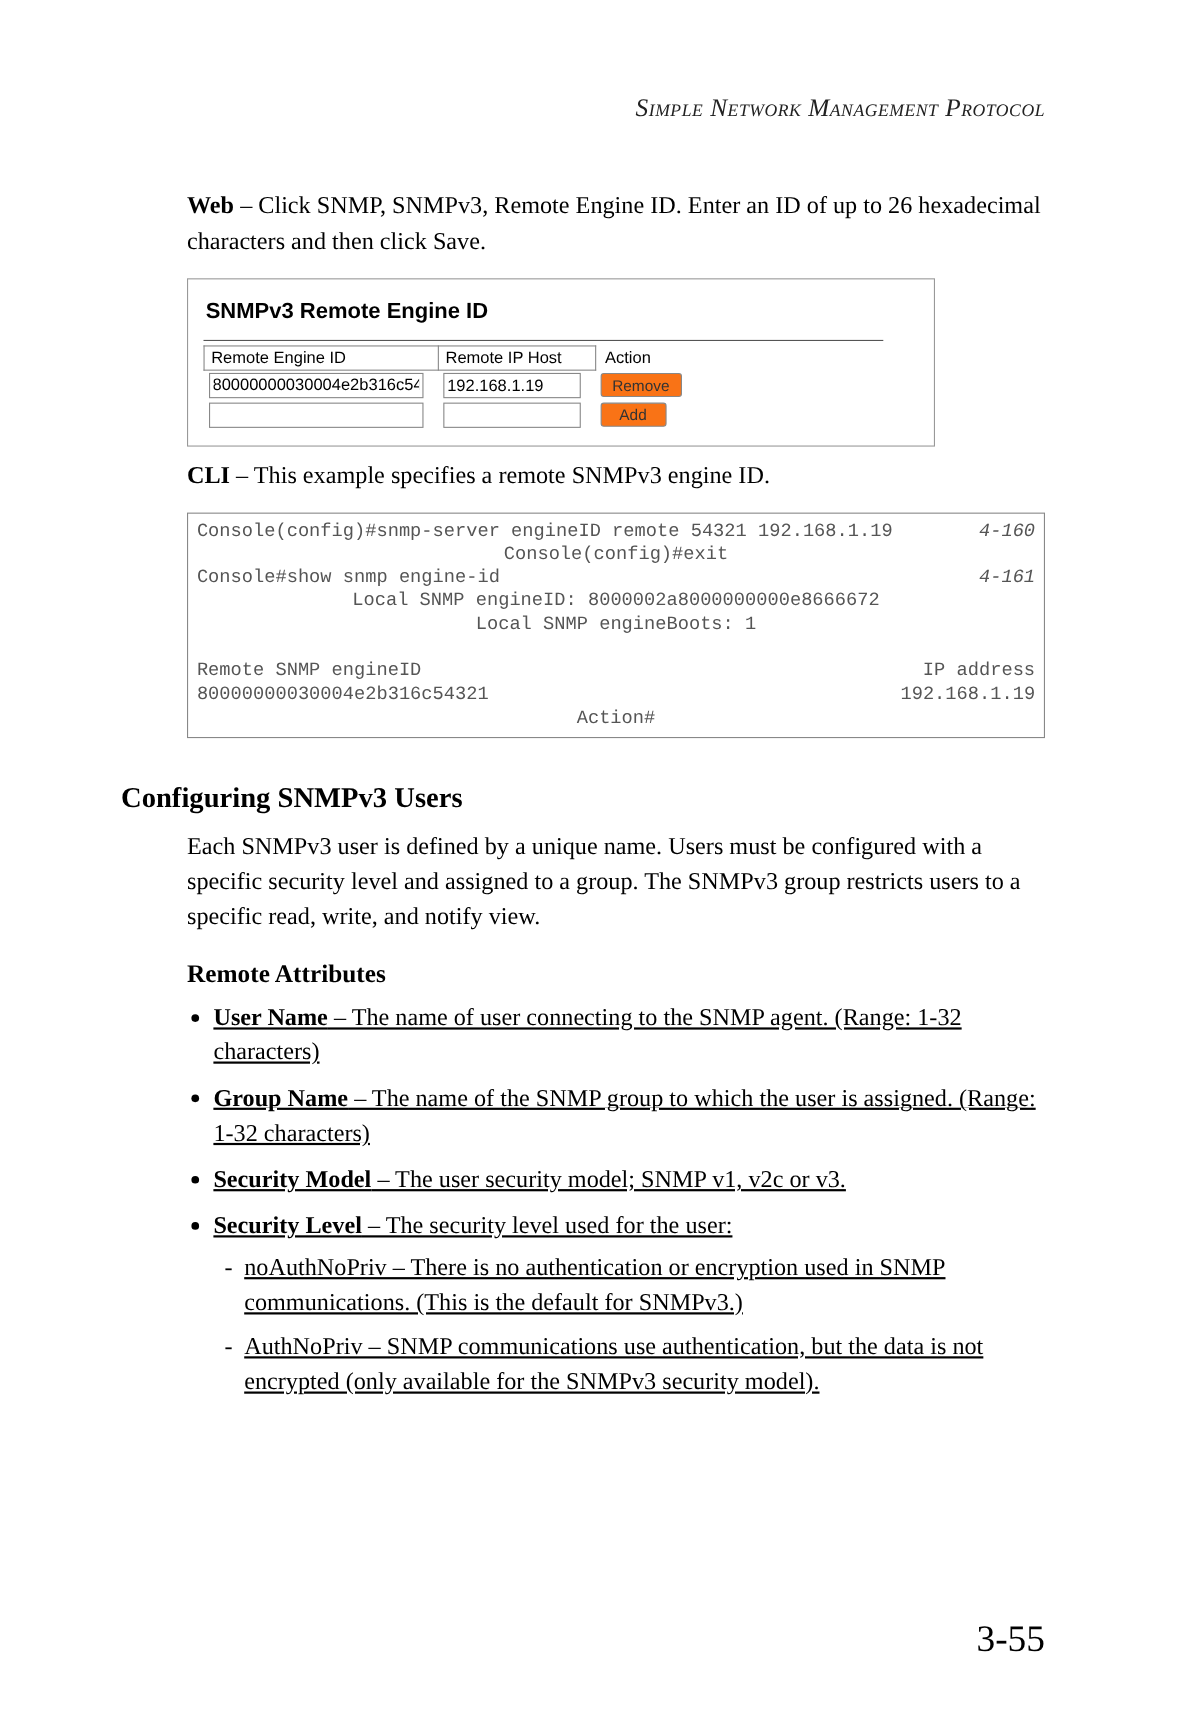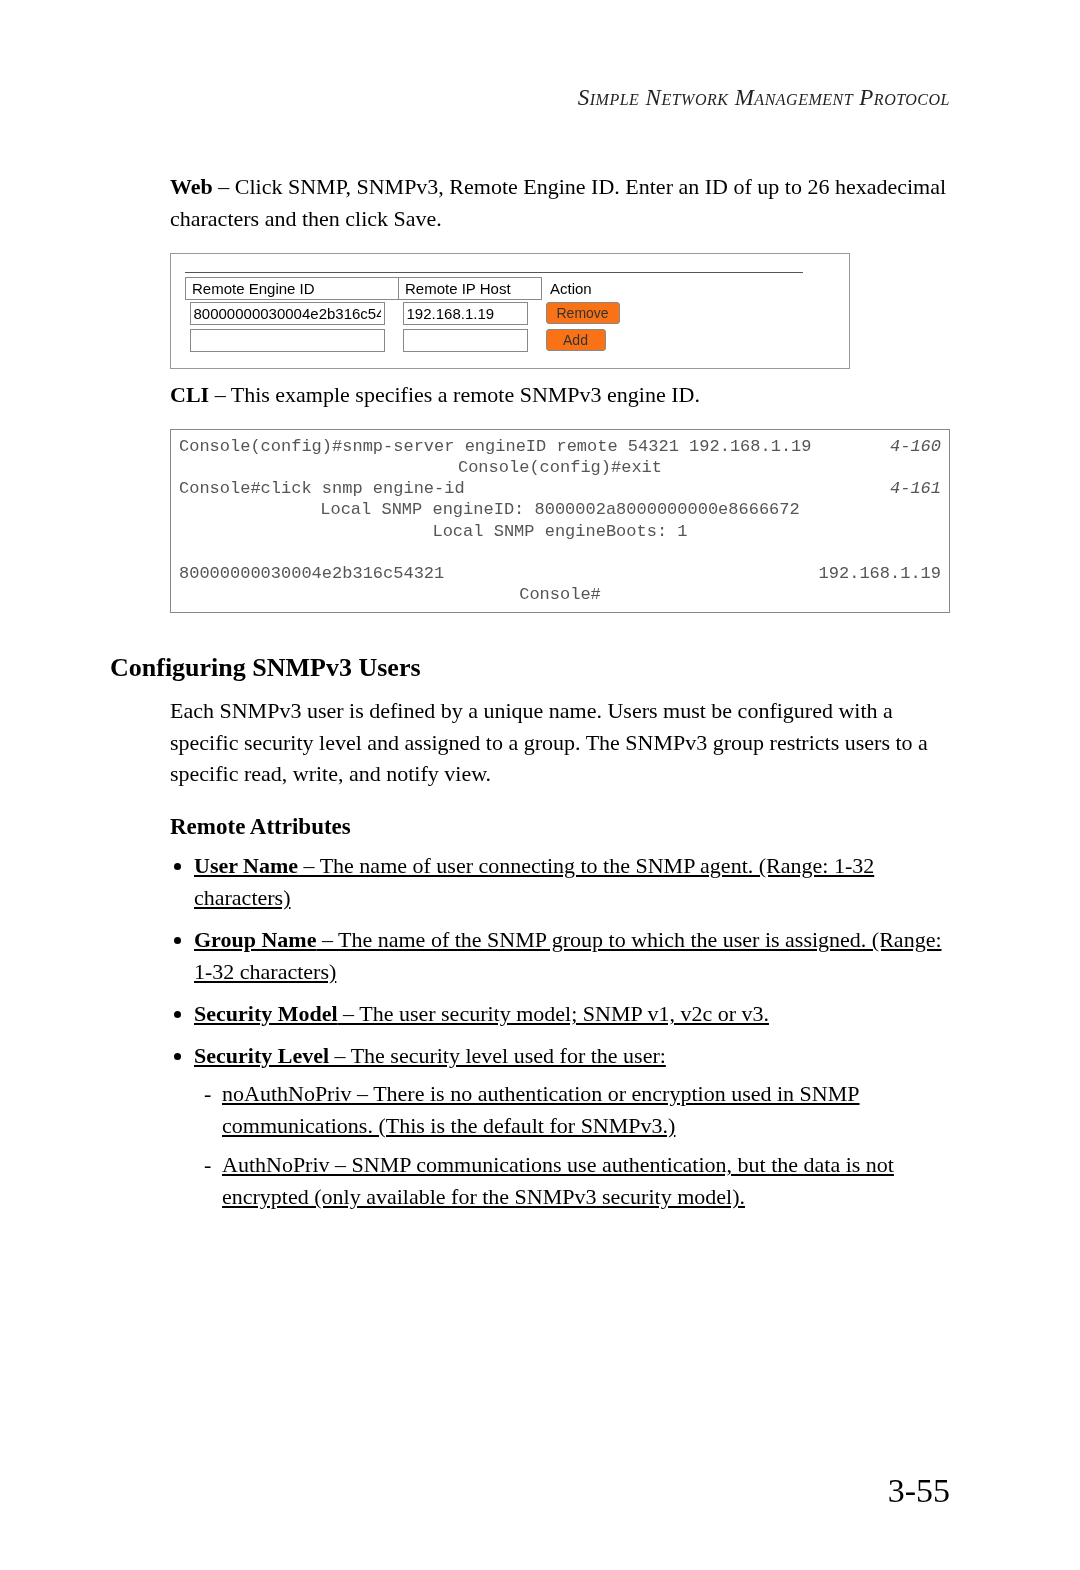--- a/index.html
+++ b/index.html
@@ -165,20 +165,21 @@
 
 <div class="page">
 
   <div class="header-title">Simple Network Management Protocol</div>
 
   <p class="body-p">
     <span class="bold">Web</span><span> – Click SNMP, SNMPv3, Remote Engine ID. Enter an ID of up to 26 hexadecimal characters and then click Save.</span>
   </p>
 
   <div class="screenshot">
+    <div class="shot-title">SNMPv3 Remote Engine ID</div>
     <hr class="shot-hr">
     <table class="shot-table">
       <tbody>
           <tr>
         <th style="width:200px">Remote Engine ID</th>
         <th style="width:130px">Remote IP Host</th>
         <th style="width:80px;border:none;padding-left:8px">Action</th>
       </tr>
       <tr>
         <td><input class="shot-input wide" value="80000000030004e2b316c54321" style=""></td>
@@ -193,24 +194,24 @@
     </tbody>
       </table>
   </div>
 
 
   <p class="body-p">
     <span class="bold">CLI</span><span> – This example specifies a remote SNMPv3 engine ID.</span>
   </p>
 
   <div class="cli-block"><div class="cli-line"><span>Console(config)#snmp-server engineID remote 54321 192.168.1.19</span><span class="cli-ref">4-160</span></div><span>Console(config)#exit</span>
-<div class="cli-line"><span>Console#click snmp engine-id</span><span class="cli-ref">4-161</span></div><span>Local SNMP engineID: 8000002a8000000000e8666672</span>
+<div class="cli-line"><span>Console#show snmp engine-id</span><span class="cli-ref">4-161</span></div><span>Local SNMP engineID: 8000002a8000000000e8666672</span>
 <span>Local SNMP engineBoots: 1</span>
 <span></span>
-<div class="cli-line"><span>80000000030004e2b316c54321</span><span>192.168.1.19</span></div><span>Console#</span></div>
+<div class="cli-line"><span>Remote SNMP engineID</span><span>IP address</span></div><div class="cli-line"><span>80000000030004e2b316c54321</span><span>192.168.1.19</span></div><span>Action#</span></div>
 
   <h2 class="section">Configuring SNMPv3 Users</h2>
 
   <p class="body-p">Each SNMPv3 user is defined by a unique name. Users must be configured with a specific security level and assigned to a group. The SNMPv3 group restricts users to a specific read, write, and notify view.</p>
 
   <h3 class="subsection">Remote Attributes</h3>
 
   <ul class="attrs">
     <li>
       <span class="bold">User Name</span><span> – The name of user connecting to the SNMP agent. (Range: 1-32 characters)</span>

